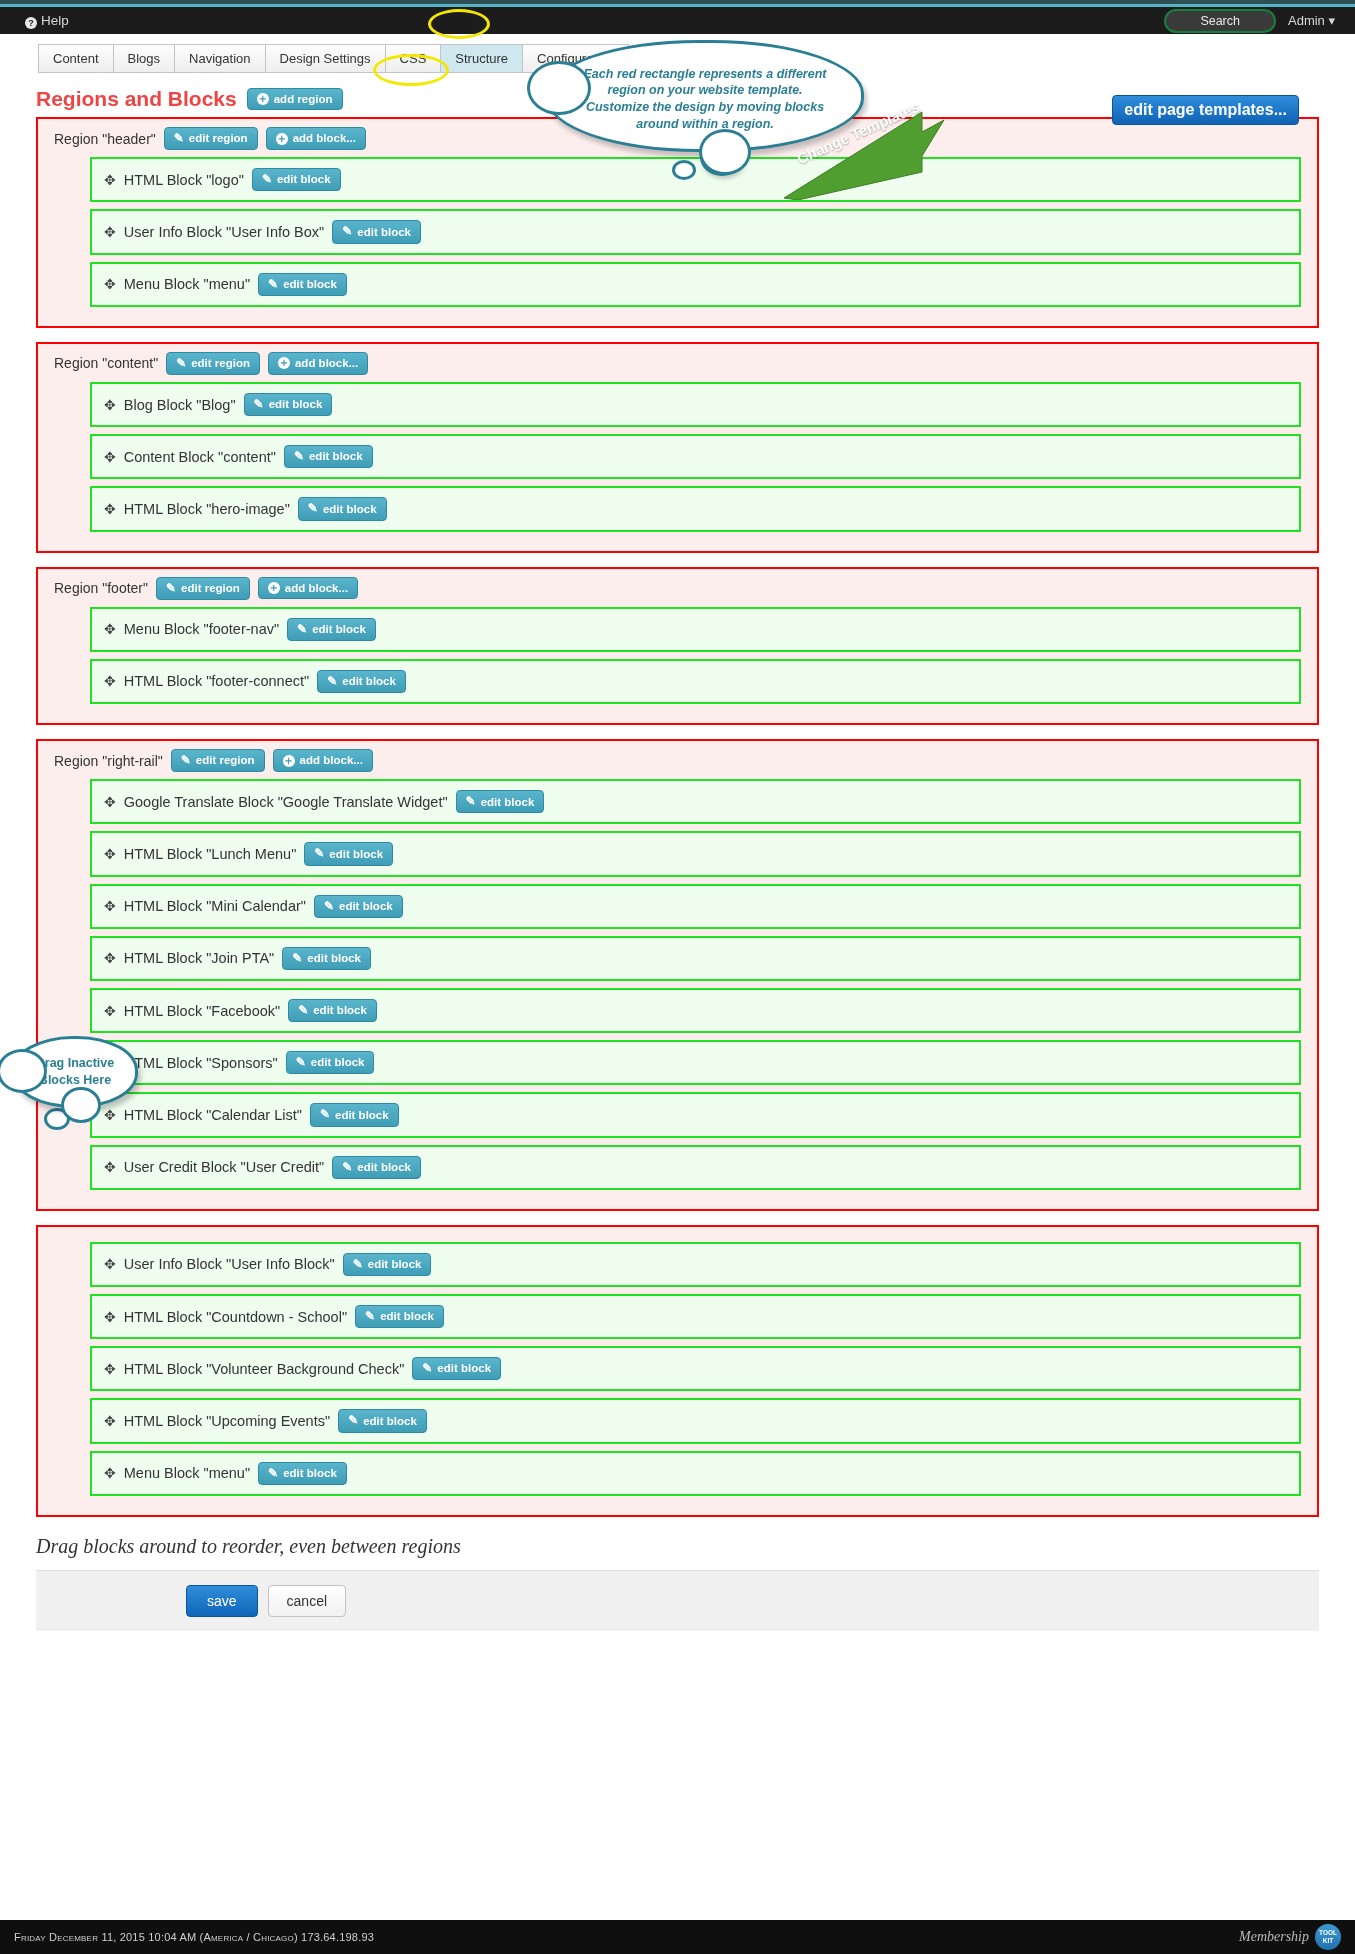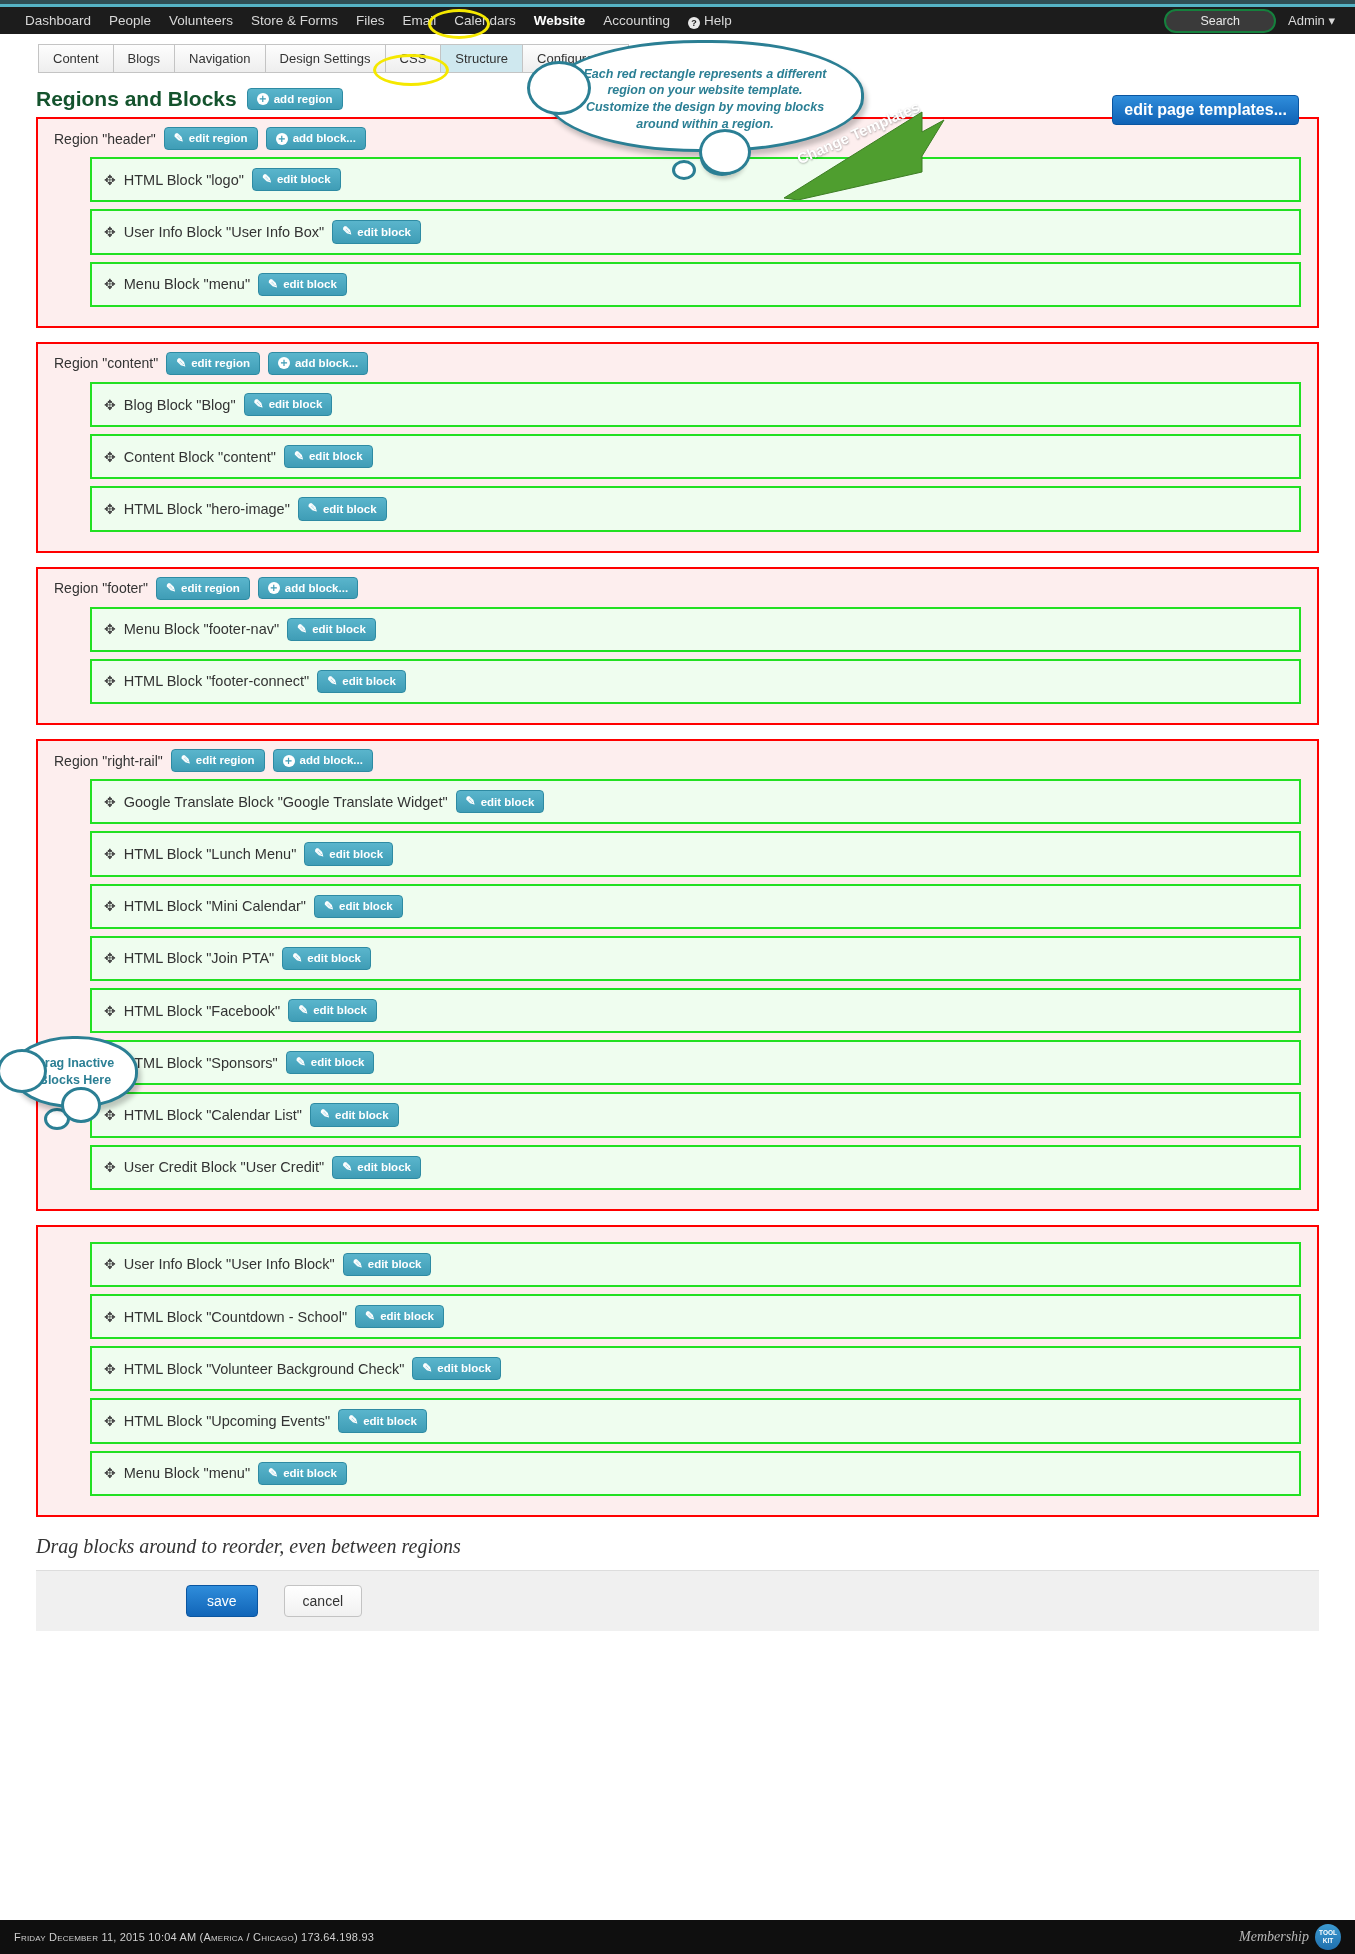--- a/index.html
+++ b/index.html
@@ -53,21 +53,21 @@
     padding:6px 14px; font-size:13px; color:#333; margin-right:-1px;
     cursor:pointer; white-space:nowrap;
   }
   .subtab.selected { background:#cfe8ef; }
 
   
   .page-head {
     display:flex; align-items:center; gap:10px;
     padding:14px 0 6px 36px;
   }
-  .page-title { font-size:21px; font-weight:bold; color:#14532d; }
+  .page-title { font-size:21px; font-weight:bold; color:#ef4444; }
 
   
   .btn {
     display:inline-flex; align-items:center; gap:5px;
     border-radius:4px; font-size:11.5px; font-weight:bold;
     color:#fff; border:1px solid rgba(0,0,0,.15);
     padding:4px 9px; cursor:pointer; line-height:1.1;
     white-space:nowrap;
   }
   .btn-teal { background:linear-gradient(#5ab5cc,#3f9db6); border-color:#2e8ba3; }
@@ -117,21 +117,21 @@
     user-select:none;
   }
   .block-label { font-size:14.5px; color:#333; }
 
   .hint {
     font-family:"Liberation Serif", serif; font-style:italic;
     font-size:20px; color:#333; padding:4px 0 12px 36px;
   }
   .actionbar {
     margin:0 36px; background:#f0f0f0; border-top:1px solid #ddd;
-    padding:14px 0 14px 150px; display:flex; gap:26px; align-items:center;
+    padding:14px 0 14px 150px; display:flex; gap:10px; align-items:center;
   }
 
   
   .cloud {
     position:absolute; z-index:25;
     background:#ffffff; border:3px solid #2b7f94; border-radius:48%;
     color:#2b7f94; font-weight:bold; text-align:center;
     box-shadow:3px 5px 5px rgba(0,0,0,.22);
   }
   .cloud::before, .cloud::after {
@@ -196,31 +196,20 @@
     line-height:8px; padding-top:5px;
   }
 </style>
 </head>
 <body>
 
 <div class="topbar-accent"></div>
 <div class="topbar-accent2"></div>
 
 <div class="topbar">
-  <div id="topnav-items" style="display:flex;align-items:center;">
-      <div class="nav-item">Dashboard</div>
-      <div class="nav-item">People</div>
-      <div class="nav-item">Volunteers</div>
-      <div class="nav-item">Store &amp; Forms</div>
-      <div class="nav-item">Files</div>
-      <div class="nav-item">Email</div>
-      <div class="nav-item">Calendars</div>
-      <div class="nav-item active">Website</div>
-      <div class="nav-item">Accounting</div>
-    </div>
 
   <div class="nav-item">
     <span class="help-icon">?</span><span>Help</span>
   </div>
 
   <div class="spacer"></div>
 
   <div class="search-pill">Search</div>
   <div class="admin-item">
     <span>Admin</span>

